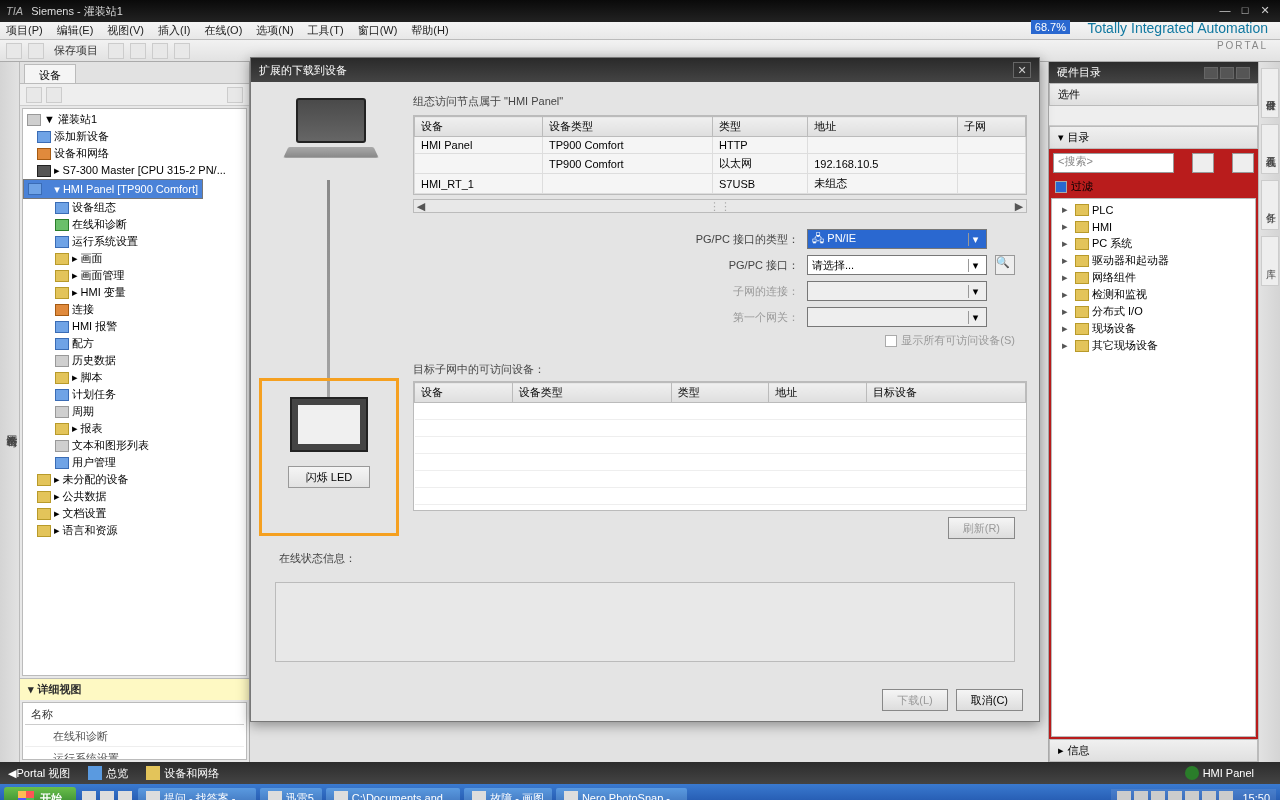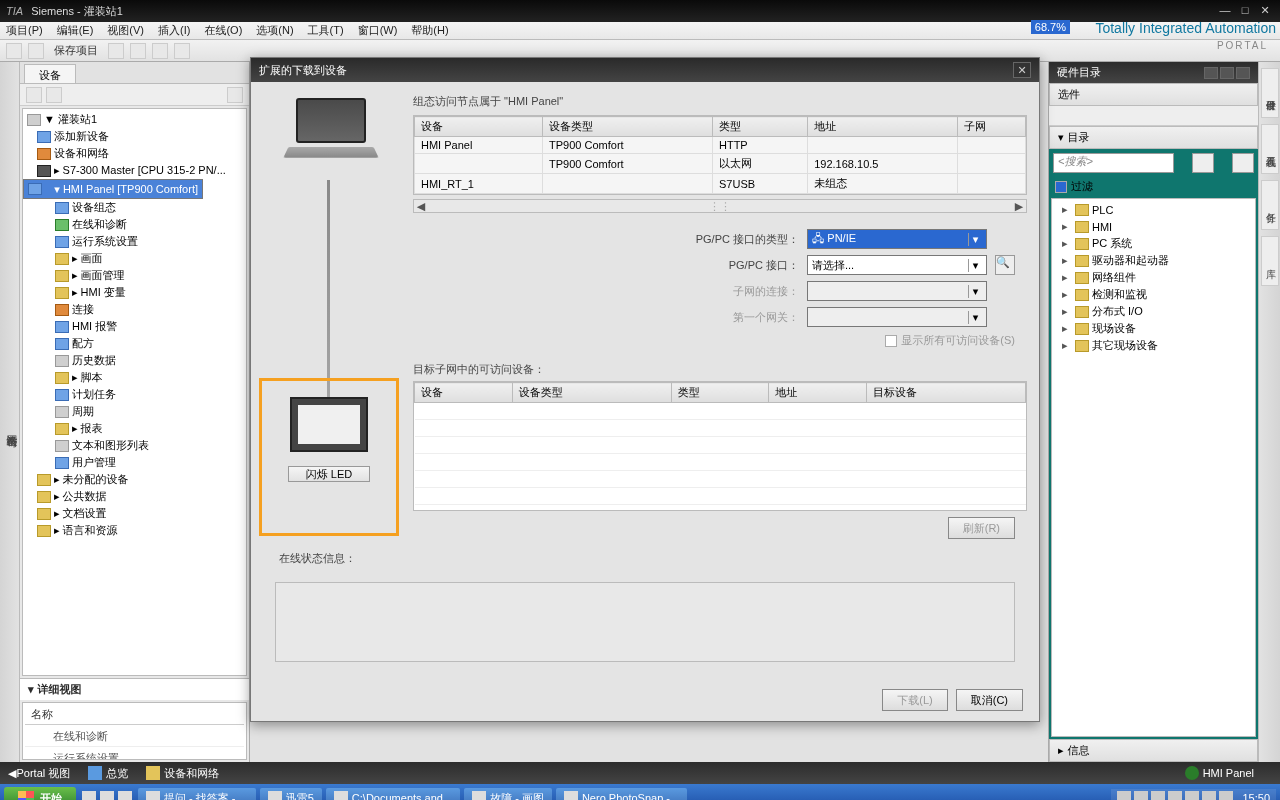--- a/index.html
+++ b/index.html
@@ -5,21 +5,21 @@
 * { box-sizing: border-box; margin: 0; padding: 0; font-family: "Microsoft YaHei", Tahoma, sans-serif; font-size: 11px; }
 body { background: #e6e6e6; width: 1280px; height: 800px; overflow: hidden; user-select: none; }
 
 .titlebar { background: linear-gradient(#0a0a0a,#222); height: 22px; display: flex; align-items: center; color: #ddd; padding: 0 6px; }
 .titlebar .logo { font-style: italic; color: #b0b0b0; margin-right: 8px; }
 .titlebar .spacer { flex: 1; }
 .winbtn { width: 18px; height: 14px; margin-left: 2px; color: #ccc; text-align: center; line-height: 12px; cursor: default; }
 
 .menubar { background: linear-gradient(#f5f5f5,#e8e8e8); height: 18px; display: flex; align-items: center; padding: 0 6px; gap: 14px; border-bottom: 1px solid #bbb; }
 .menubar span { color: #222; }
-.brand { position: absolute; right: 4px; top: 20px; color: #1078a0; font-size: 14px; z-index: 2; }
+.brand { position: absolute; right: 12px; top: 20px; color: #1078a0; font-size: 14px; z-index: 2; }
 .portal-tag { position: absolute; right: 12px; top: 40px; color: #888; font-size: 10px; letter-spacing: 2px; z-index: 2; }
 .pct-badge { position:absolute; right:210px; top:20px; background:#2a68d0; color:#fff; padding:1px 4px; z-index:2;}
 
 .toolbar { background: linear-gradient(#f2f2f2,#e2e2e2); height: 22px; display: flex; align-items: center; padding: 0 6px; gap: 6px; border-bottom: 1px solid #aaa; }
 .tbtn { width: 16px; height: 16px; background: #e8e8e8; border: 1px solid #ccc; }
 .tbtext { color: #333; margin: 0 4px; }
 
 .workarea { position: relative; height: 700px; display: flex; }
 
 .left-rail { width: 20px; background: linear-gradient(90deg,#d4d4d4,#e2e2e2); border-right: 1px solid #bbb; writing-mode: vertical-rl; text-align: center; color: #444; padding-top: 30px; }
@@ -34,21 +34,21 @@
 .tree-row .ico { width:14px; height:12px; margin-right:3px; display:inline-block; }
 .ind0{padding-left:4px}.ind1{padding-left:14px}.ind2{padding-left:32px}
 .tree-row.sel { background:#4a82d8; color:#fff;}
 .ico-folder{background:#e3c45a;border:1px solid #b89a2a;}
 .ico-blue{background:#6fa3e6;border:1px solid #3a6cb5;}
 .ico-green{background:#6abf6a;border:1px solid #2a7d2a;}
 .ico-orange{background:#e08a3c;border:1px solid #a55a12;}
 .ico-gray{background:#cfcfcf;border:1px solid #999;}
 .ico-dark{background:#555;border:1px solid #222;}
 
-.detail-title { background: #ffffff; border-top: 1px solid #bbb; padding: 3px 8px; font-weight:bold; color:#2c2c2c;}
+.detail-title { background: #fef9c3; border-top: 1px solid #bbb; padding: 3px 8px; font-weight:bold; color:#2c2c2c;}
 .detail-body { height: 58px; background:#fff; border:1px solid #bbb; margin:2px; overflow:hidden;}
 .detail-body table{width:100%}
 .detail-body td{border-bottom:1px solid #eee; padding:2px 6px; color:#555;}
 
 .center { flex: 1; position: relative; background: #e2e2e2; }
 
 .dialog { position: absolute; left: 0px; top: -5px; width: 790px; height: 665px; background: #e4e4e4; border: 1px solid #777; box-shadow: 0 3px 12px rgba(0,0,0,.4); z-index: 10; }
 .dialog-title { background: linear-gradient(#2a2a2a,#444); color:#fff; padding:4px 8px; display:flex; align-items:center;}
 .dialog-title .spacer{flex:1}
 .dialog-close { width:18px; height:16px; background:#333; border:1px solid #666; color:#ccc; text-align:center; line-height:14px; cursor:pointer;}
@@ -60,21 +60,21 @@
 .dgrid td{border:1px solid #ddd; padding:2px 6px;}
 .scroll-hint{height:14px; background:#e8e8e8; border:1px solid #bbb; margin-left:150px; display:flex; align-items:center;}
 .scroll-hint .arrow{width:14px;text-align:center;color:#555;}
 .laptop { position:absolute; left:30px; top:40px; width:100px; height:90px;}
 .laptop .screen{width:70px;height:45px;background:linear-gradient(#4a4a4a,#666);border:2px solid #222;margin:0 auto;border-radius:3px;}
 .laptop .base{width:90px;height:14px;background:linear-gradient(#aaa,#888);margin:2px auto;border-radius:2px;transform:perspective(80px) rotateX(40deg);}
 .vline{position:absolute; left:76px; top:122px; width:3px; height:260px; background:linear-gradient(#888,#aaa);}
 .hmi-box{position:absolute; left:8px; top:320px; width:140px; height:158px; border:3px solid #f5a020;}
 .hmi-dev{width:78px;height:55px;background:#444;border:2px solid #222;margin:16px auto 10px;position:relative;}
 .hmi-dev:after{content:"";position:absolute;inset:6px;background:#f0f0f0;}
-.hmi-btn{display:block;margin:14px auto;width:82px;height:16px;border:1px solid #999;background:linear-gradient(#f5f5f5,#e2e2e2);}
+.hmi-btn{display:block;margin:14px auto;width:82px;height:22px;border:1px solid #999;background:linear-gradient(#f5f5f5,#e2e2e2);}
 
 .form-row{display:flex;align-items:center;justify-content:flex-end;margin:6px 12px 6px 0;gap:8px;}
 .form-row label{color:#444;}
 .form-row.disabled label{color:#999;}
 .sel{width:180px;height:20px;border:1px solid #777;background:#fff;padding:0 4px;display:flex;align-items:center;justify-content:space-between;}
 .sel.blue{background:#2a68d0;color:#fff;}
 .sel .arr{width:14px;text-align:center;border-left:1px solid #999;}
 .iconbtn{width:20px;height:20px;border:1px solid #999;background:#eee;}
 
 .sub-label{color:#444; margin:14px 0 4px 150px;}
@@ -88,27 +88,27 @@
 
 .rightbtns{display:flex;justify-content:flex-end;margin:6px 12px 4px 0;}
 .btn{height:22px;padding:0 14px;border:1px solid #888;background:linear-gradient(#f5f5f5,#ddd);margin-left:8px;}
 .btn.disabled{color:#999;}
 
 .status-label{color:#444;margin:12px 0 16px 16px;}
 .status-box{border:1px solid #bbb;background:#e8e8e8;height:80px;margin:0 12px;}
 
 .dialog-footer{position:absolute;bottom:10px;right:16px;display:flex;}
 
-.right-panel { width: 210px; background:#0f766e; border-left:1px solid #aaa; display:flex;flex-direction:column;}
+.right-panel { width: 210px; background:#b91c1c; border-left:1px solid #aaa; display:flex;flex-direction:column;}
 .right-panel .pane-title2{background:linear-gradient(#2c2c2c,#444);color:#fff;padding:3px 8px;display:flex;align-items:center;}
 .right-panel .pane-title2 .sp{flex:1}
 .right-panel .mini{width:14px;height:12px;margin-left:2px;border:1px solid #666;background:#555;}
 .sect{background:linear-gradient(#f0f0f0,#e0e0e0);border:1px solid #bbb;padding:3px 8px;display:flex;align-items:center;}
 .sect .tri{margin-right:4px;}
-.searchrow{display:flex;padding:4px;gap:18px;font-style:italic;}
+.searchrow{display:flex;padding:4px;gap:18px;}
 .searchbox{flex:1;border:1px solid #999;background:#fff;height:20px;padding:0 4px;color:#888;}
 .sbtn{width:22px;height:20px;border:1px solid #999;background:#eee;}
 .filter-row{display:flex;align-items:center;padding:2px 6px;}
 .cat-tree{flex:1;background:#fff;border:1px solid #bbb;margin:2px;padding:2px;}
 .cat-row{display:flex;align-items:center;height:17px;padding-left:8px;}
 .cat-row .tri{width:10px;color:#555;}
 .cat-row .ico{width:14px;height:12px;margin:0 3px;}
 
 .right-rail { width:22px; background:linear-gradient(90deg,#e2e2e2,#d4d4d4); border-left:1px solid #bbb; display:flex; flex-direction:column; align-items:center; padding-top:6px; gap:6px;}
 .rail-item{width:18px;height:50px;writing-mode:vertical-rl;text-align:center;color:#444;border:1px solid #ccc;background:#eee;font-size:10px;}

